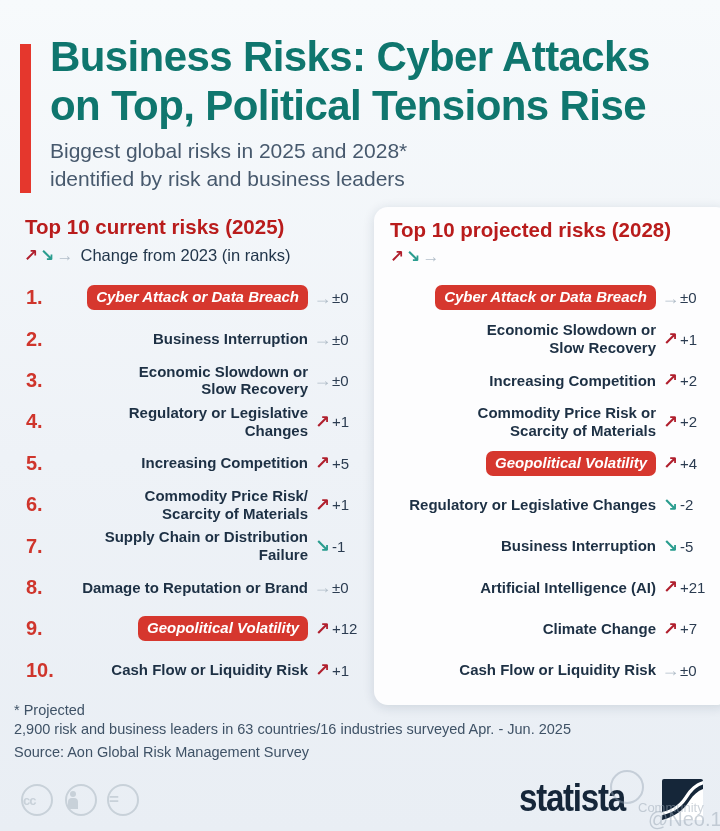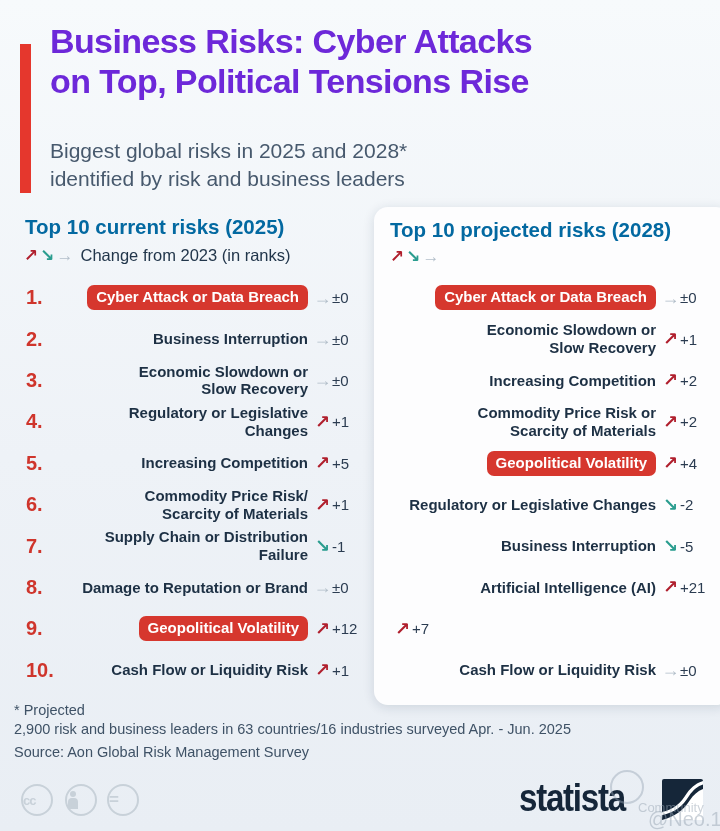--- a/index.html
+++ b/index.html
@@ -8,38 +8,38 @@
     font-family:"Liberation Sans","DejaVu Sans",sans-serif;
     position:relative; overflow:hidden;
     background:linear-gradient(180deg,#f7fafc 0%,#eef2f7 55%,#e9eef4 100%);
     color:#1d3044;
   }
   .abs { position:absolute; }
 
   
   .accent-bar { left:20px; top:44px; width:11px; height:149px; background:#e5372d; }
   .title {
-    left:50px; top:22px; width:650px;
-    font-size:34px; font-weight:bold; line-height:1.17;
-    letter-spacing:-0.6px; color:#6d28d9; white-space:pre-line;
+    left:50px; top:32px; width:650px;
+    font-size:42px; font-weight:bold; line-height:1.17;
+    letter-spacing:-0.6px; color:#0f766e; white-space:pre-line;
   }
   .subtitle {
     left:50px; top:137px; width:620px;
     font-size:21px; line-height:1.33; color:#47596d; white-space:pre-line;
   }
 
   
   .card {
     left:374px; top:207px; width:356px; height:498px;
     background:#fdfdfe; border-radius:14px;
     box-shadow:0 2px 12px rgba(24,45,70,0.14);
   }
 
   
-  .panel-heading { font-size:20.5px; font-weight:bold; color:#0369a1; }
+  .panel-heading { font-size:20.5px; font-weight:bold; color:#b91c1c; }
   .heading-left  { left:25px;  top:215px; }
   .heading-right { left:390px; top:218px; }
   .legend { font-size:16.5px; color:#22364b; display:flex; align-items:center; gap:2px; }
   .legend-left  { left:24px;  top:246px; }
   .legend-right { left:390px; top:248px; }
   .legend .legend-text { margin-left:5px; }
 
   .arrow { font-weight:900; font-size:17px; line-height:1; }
   .arrow.up   { color:#b01f2d; }
   .arrow.down { color:#2a9d8f; }
@@ -53,21 +53,21 @@
   .rank {
     width:46px; flex:none; padding-left:6px;
     font-size:20px; font-weight:bold; color:#cf352c;
   }
   .label {
     flex:1; text-align:right; font-size:15px; font-weight:bold;
     color:#1d3044; line-height:1.18; white-space:pre-line;
   }
   .label .badge {
     display:inline-block; background:#d6372e; color:#ffffff;
-    padding:3px 9px 4px; border-radius:7px; white-space:nowrap;
+    padding:3px 9px 4px; border-radius:7px; white-space:nowrap;font-style:italic;
   }
   .change { flex:none; display:flex; align-items:center; padding-left:5px; }
   .rows-left  .change { width:54px; }
   .rows-right .change { width:50px; }
   .change .arrow { width:19px; text-align:center; font-size:18px; }
   .change .val { font-size:15px; color:#2b3c51; }
 
   
   .footnote { left:14px; font-size:14.5px; color:#3f5266; }
   .fn-0 { top:702px; }
@@ -262,20 +262,21 @@
       </div>
     </div>
     <div class="row">
       <div class="label"><span class="plain">Artificial Intelligence (AI)</span></div>
       <div class="change">
         <span class="arrow up">↗</span>
         <span class="val">+21</span>
       </div>
     </div>
     <div class="row">
+      <div class="label"><span class="plain">Climate Change</span></div>
       <div class="change">
         <span class="arrow up">↗</span>
         <span class="val">+7</span>
       </div>
     </div>
     <div class="row">
       <div class="label"><span class="plain">Cash Flow or Liquidity Risk</span></div>
       <div class="change">
         <span class="arrow flat">→</span>
         <span class="val">±0</span>

